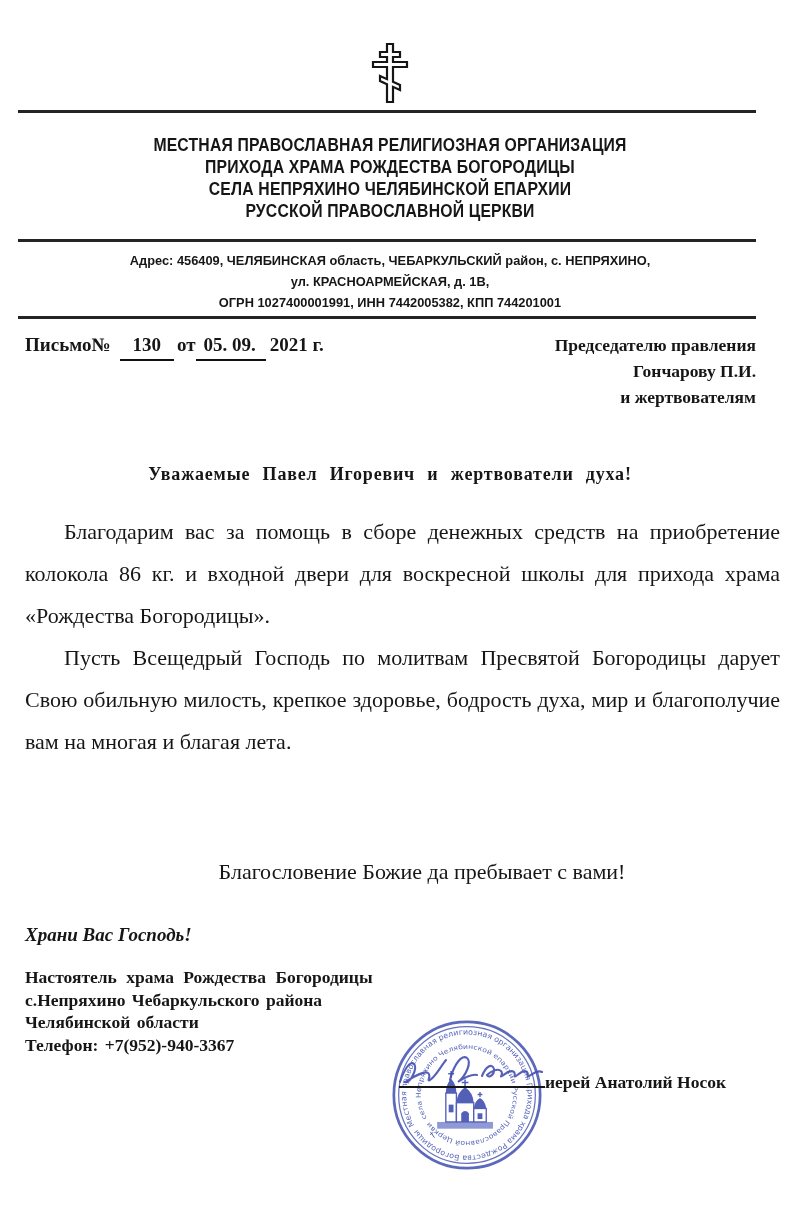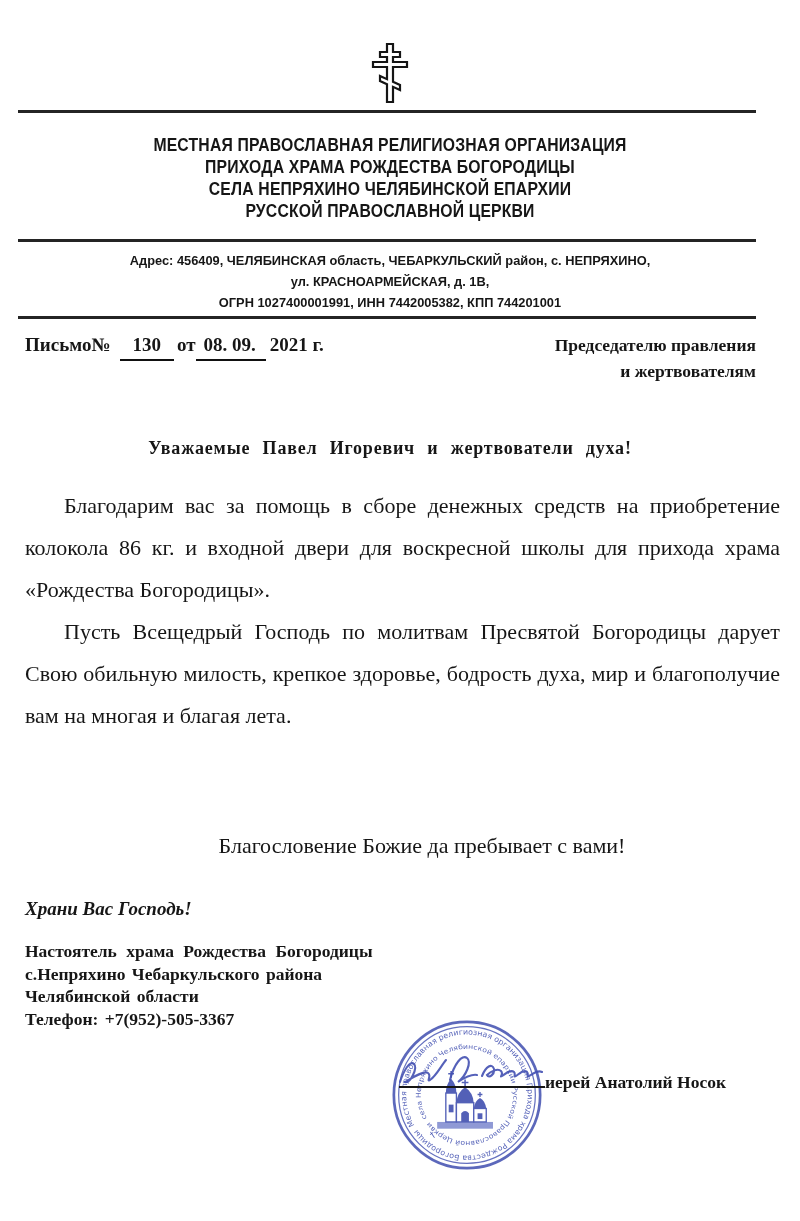--- a/index.html
+++ b/index.html
@@ -89,41 +89,42 @@
   <div class="addr">
     <div>Адрес: 456409, ЧЕЛЯБИНСКАЯ область, ЧЕБАРКУЛЬСКИЙ район, с. НЕПРЯХИНО,</div>
     <div>ул. КРАСНОАРМЕЙСКАЯ, д. 1В,</div>
     <div>ОГРН 1027400001991, ИНН 7442005382, КПП 744201001</div>
   </div>
 
   <div class="rule rule-3"></div>
 
   <div class="meta-row">
     <div class="letter-no">
-      <span>Письмо№</span><span class="ul ul-num">130</span><span>от</span><span class="ul ul-date">08. 09.</span><span>2021 г.</span>
+      <span>Письмо№</span><span class="ul ul-num">130</span><span>от</span><span class="ul ul-date">05. 09.</span><span>2021 г.</span>
     </div>
     <div class="addressee">
       <div>Председателю правления</div>
+      <div>Гончарову П.И.</div>
       <div>и жертвователям</div>
     </div>
   </div>
 
   <div class="salutation">Уважаемые Павел Игоревич и жертвователи духа!</div>
 
   <p class="body-p first">Благодарим вас за помощь в сборе денежных средств на приобретение колокола 86 кг. и входной двери для воскресной школы для прихода храма «Рождества Богородицы».</p>
   <p class="body-p">Пусть Всещедрый Господь по молитвам Пресвятой Богородицы дарует Свою обильную милость, крепкое здоровье, бодрость духа, мир и благополучие вам на многая и благая лета.</p>
   <p class="body-p blessing">Благословение Божие да пребывает с вами!</p>
 
   <div class="farewell">Храни Вас Господь!</div>
 
   <div class="sig-block">
     <div class="l1">Настоятель храма Рождества Богородицы</div>
     <div class="l2">с.Непряхино Чебаркульского района</div>
     <div class="l3">Челябинской области</div>
-    <div class="l4">Телефон: +7(952)-505-3367</div>
+    <div class="l4">Телефон: +7(952)-940-3367</div>
   </div>
 
   <div class="stamp">
     <svg width="154" height="154" viewBox="0 0 160 160" aria-hidden="true">
       <g stroke="#4a58b4" fill="none">
         <circle cx="80" cy="80" r="76" stroke-width="2.8" opacity="0.9"></circle>
         <circle cx="80" cy="80" r="71" stroke-width="1.3" opacity="0.85"></circle>
       </g>
       <defs>
         <path id="ringOuter" d="M 25.4 111.5 A 63 63 0 1 1 134.6 111.5 A 63 63 0 0 1 25.4 111.5"></path>

